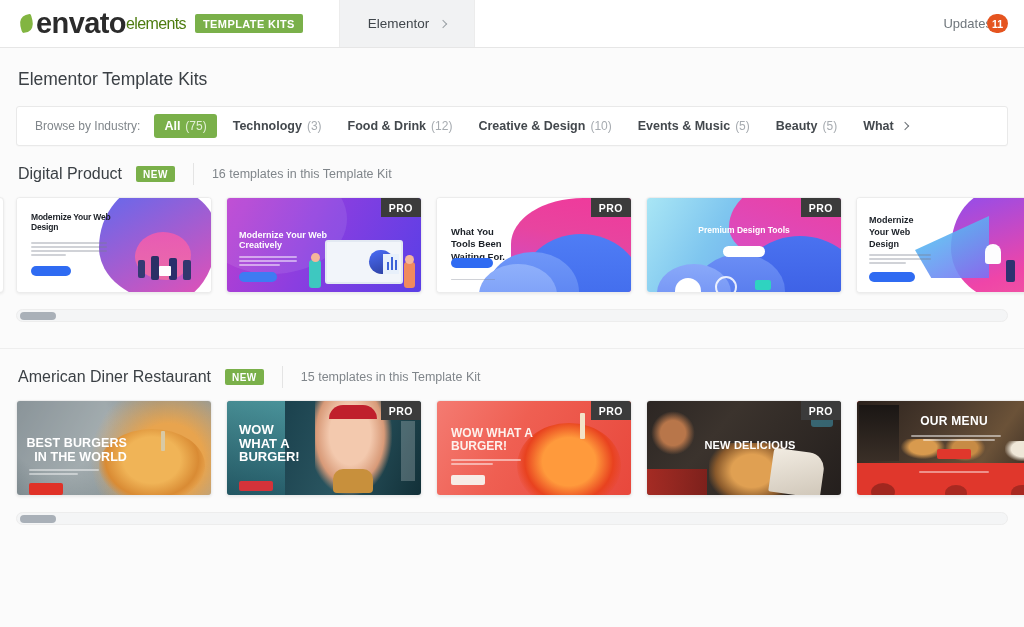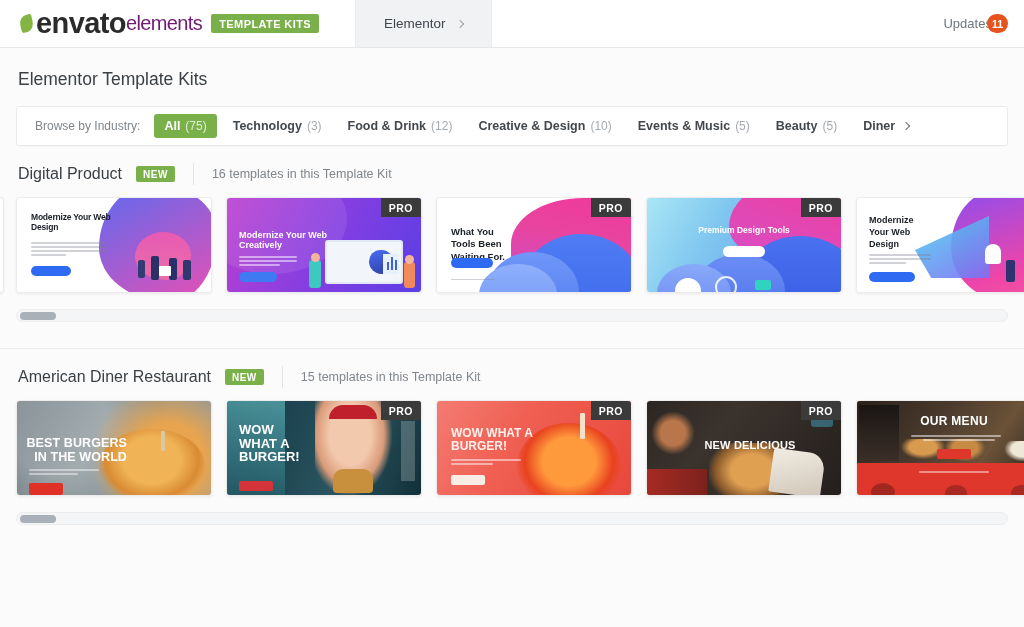--- a/index.html
+++ b/index.html
@@ -17,21 +17,21 @@
     border-bottom:1px solid #e6e6e6;
     display:flex; align-items:stretch;
   }
   .brand { display:flex; align-items:center; padding-left:20px; padding-right:14px; gap:0px; }
   .leaf {
     width:13px; height:17px; background:#82b541;
     border-radius: 60% 10% 55% 15% / 55% 15% 60% 15%;
     transform: rotate(-14deg); margin-right:3px; flex:none;
   }
   .brand-envato { font-size:29px; font-weight:bold; color:#2b2b2b; letter-spacing:-0.6px; }
-  .brand-elements { font-size:20px; font-weight:400; color:#701a75; letter-spacing:-0.6px; }
+  .brand-elements { font-size:16px; font-weight:400; color:#4d7c0f; letter-spacing:-0.6px; }
   .kits-badge {
     margin-left:9px; background:#7ab04a; color:#ffffff;
     font-size:11px; font-weight:bold; letter-spacing:0.4px;
     padding:4px 8px 3px 8px; border-radius:2px; text-transform:uppercase;
   }
   .tabs { display:flex; align-items:stretch; margin-left:22px; }
   .tab {
     display:flex; align-items:center; gap:11px;
     padding:0 28px; font-size:13.5px; color:#555a5e;
     border-left:1px solid #ececec; border-right:1px solid #ececec;
@@ -185,21 +185,21 @@
       </span>
       <span class="chip">
         <span>Events &amp; Music</span>
         <span class="cnt">(5)</span>
       </span>
       <span class="chip">
         <span>Beauty</span>
         <span class="cnt">(5)</span>
       </span>
       <span class="chip more">
-        <span>Diner</span>
+        <span>What</span>
         <span class="chev-right"></span>
       </span>
     </div>
   </div>
 
   <div class="section">
     <div class="section-head">
       <span class="section-title">Digital Product</span>
       <span class="new-badge">NEW</span>
       <span class="divider"></span>

